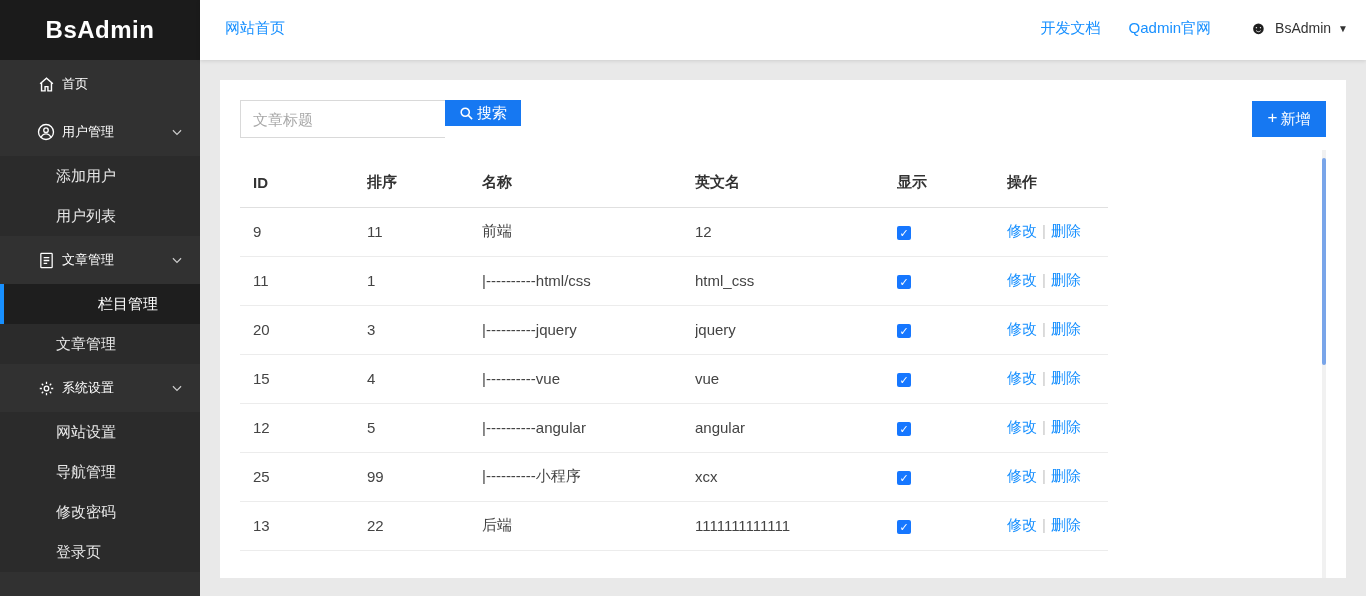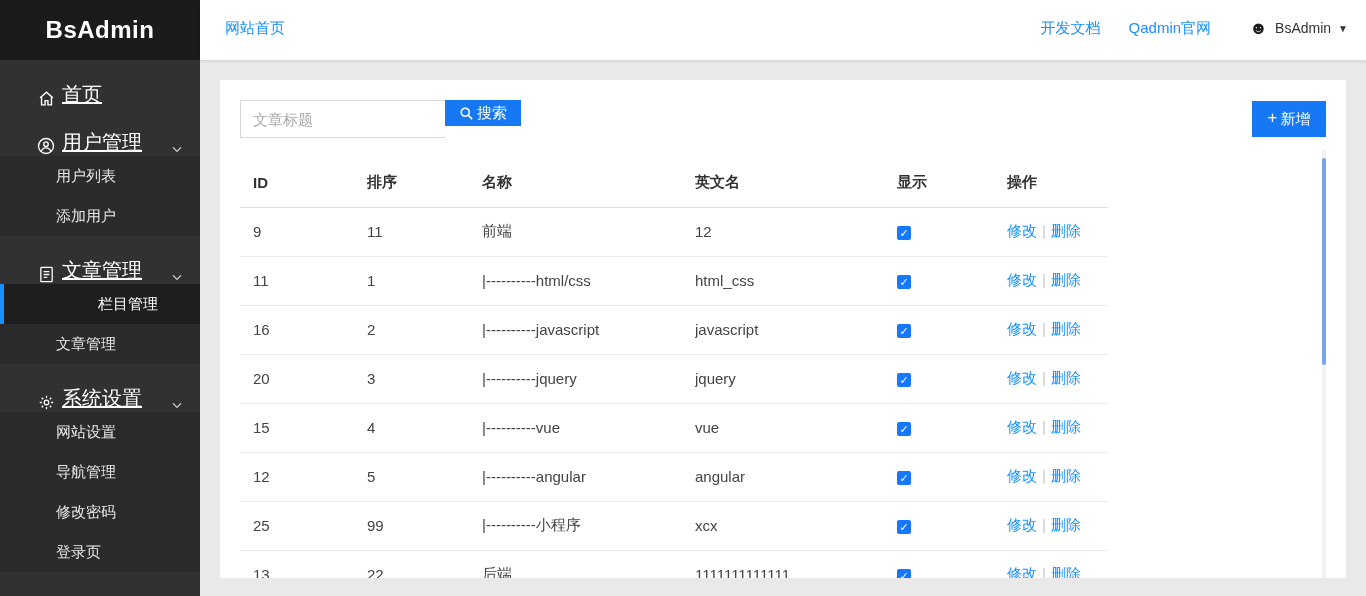--- a/index.html
+++ b/index.html
@@ -9,22 +9,22 @@
     background:#e9e9e9; position:relative; color:#333;
   }
 
   
   .sidebar { position:absolute; left:0; top:0; width:200px; height:596px; background:#313131; }
   .logo {
     height:60px; background:#1b1b1b; color:#fff; font-size:24px; font-weight:bold;
     display:flex; align-items:center; justify-content:center; letter-spacing:.5px;
   }
   .menu-item {
-    height:48px; display:flex; align-items:flex-end; padding:0 16px 0 36px;
-    color:#fff; font-size:20px; cursor:pointer; position:relative;text-decoration:underline;
+    height:48px; display:flex; align-items:center; padding:0 16px 0 36px;
+    color:#fff; font-size:13px; cursor:pointer; position:relative;
   }
   .menu-item .mi-icon { width:20px; height:20px; margin-right:6px; display:flex; align-items:center; justify-content:center; }
   .menu-item .chev { margin-left:auto; display:flex; align-items:center; }
   .submenu-item {
     height:40px; display:flex; align-items:center; padding-left:56px;
     color:#e8e8e8; font-size:15px; cursor:pointer; background:#2b2b2b; position:relative;
   }
   .submenu-item.active { background:#1e1e1e; color:#fff;justify-content:center; }
   .submenu-item.active::before {
     content:""; position:absolute; left:0; top:0; bottom:0; width:4px; background:#1890ff;
@@ -109,24 +109,24 @@
         </svg>
     </span>
     <span>用户管理</span>
     <span class="chev">
       <svg width="14" height="14" viewBox="0 0 24 24" fill="none" stroke="#ccc" stroke-width="2">
           <path d="M5 9 L12 16 L19 9"></path>
         </svg>
     </span>
   </div>
   <div class="submenu-item">
+    <span>添加用户</span>
+  </div>
+  <div class="submenu-item">
     <span>用户列表</span>
-  </div>
-  <div class="submenu-item">
-    <span>添加用户</span>
   </div>
 
   <div class="menu-item">
     <span class="mi-icon">
       <svg width="15" height="17" viewBox="0 0 20 24" fill="none" stroke="#fff" stroke-width="1.8">
           <rect x="2" y="2" width="16" height="20" rx="1"></rect>
           <path d="M6 8 H14 M6 12 H14 M6 16 H11"></path>
         </svg>
     </span>
     <span>文章管理</span>
@@ -233,28 +233,20 @@
       </tr>
       <tr>
         <td>11</td>
         <td>1</td>
         <td>|----------html/css</td>
         <td>html_css</td>
         <td><span class="cb">✓</span></td>
         <td class="op"><a>修改</a><span class="sep">|</span><a>删除</a></td>
       </tr>
       <tr>
-        <td>16</td>
-        <td>2</td>
-        <td>|----------javascript</td>
-        <td>javascript</td>
-        <td><span class="cb">✓</span></td>
-        <td class="op"><a>修改</a><span class="sep">|</span><a>删除</a></td>
-      </tr>
-      <tr>
         <td>20</td>
         <td>3</td>
         <td>|----------jquery</td>
         <td>jquery</td>
         <td><span class="cb">✓</span></td>
         <td class="op"><a>修改</a><span class="sep">|</span><a>删除</a></td>
       </tr>
       <tr>
         <td>15</td>
         <td>4</td>

